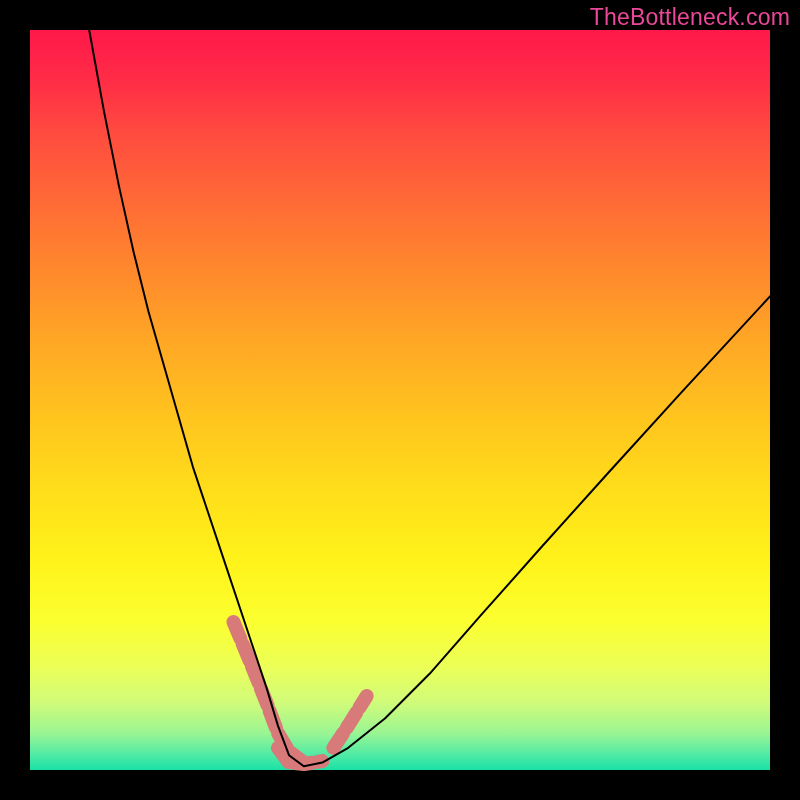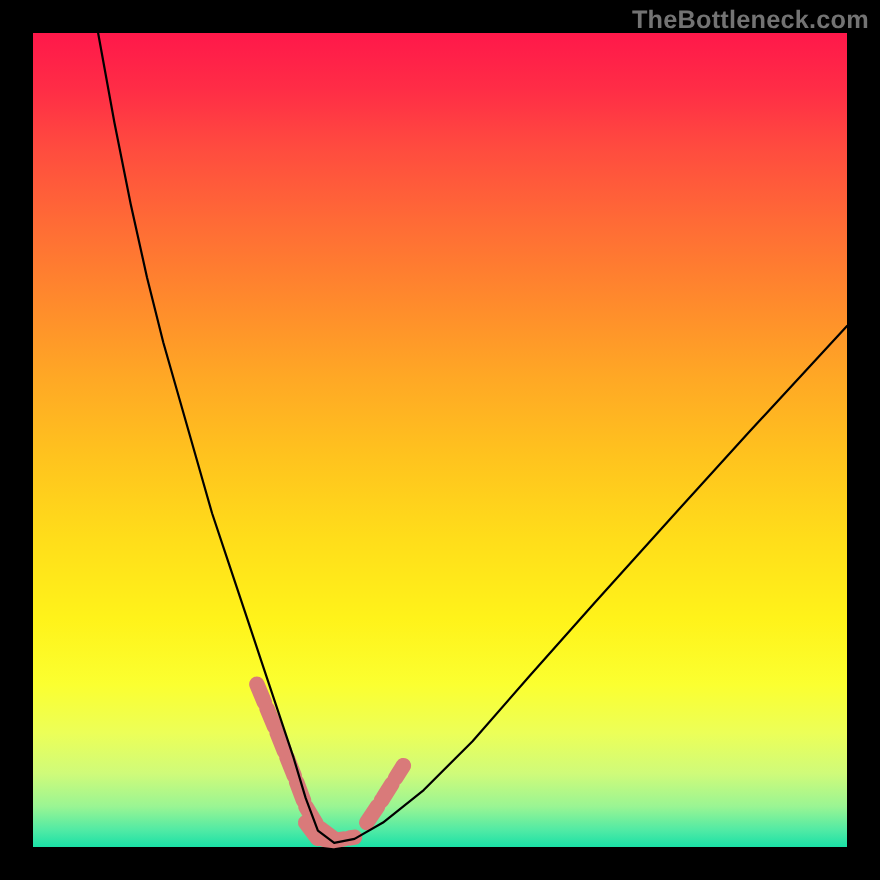--- a/index.html
+++ b/index.html
@@ -13,23 +13,23 @@
   .frame {
     position: relative;
     width: 800px;
     height: 800px;
     background: #000;
   }
   .watermark {
     position: absolute;
     top: 4px;
     right: 10px;
-    color: #737373;
+    color: #ec4899;
     font-size: 23px;
-    font-weight: 700;
+    font-weight: 400;
     letter-spacing: 0.2px;
     z-index: 5;
     text-align: right;
   }
   .plot {
     position: absolute;
     left: 30px;
     top: 30px;
     width: 740px;
     height: 740px;

